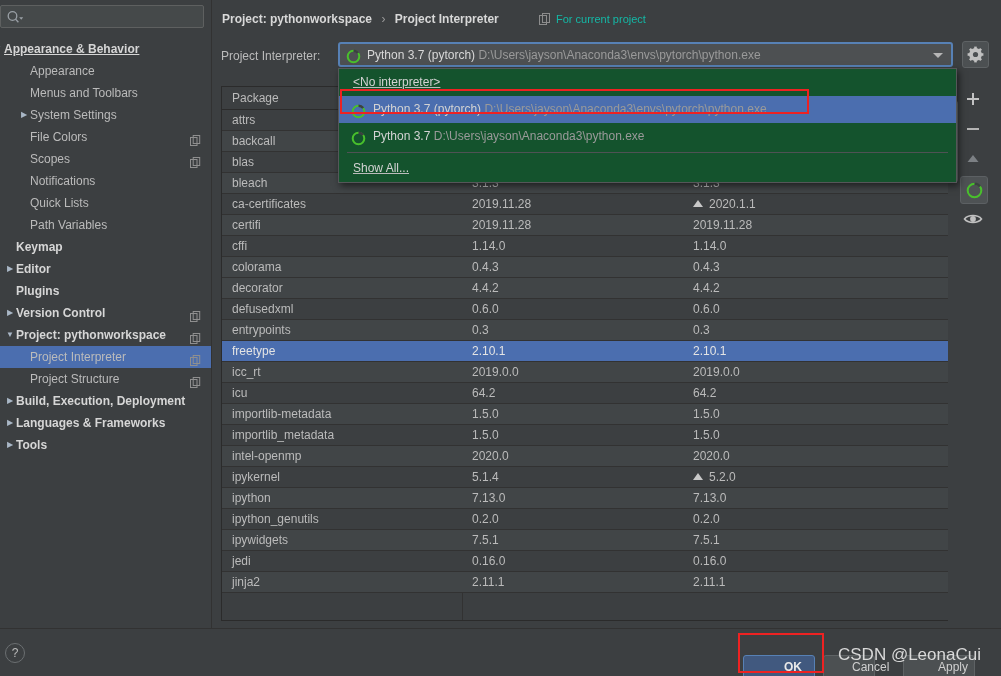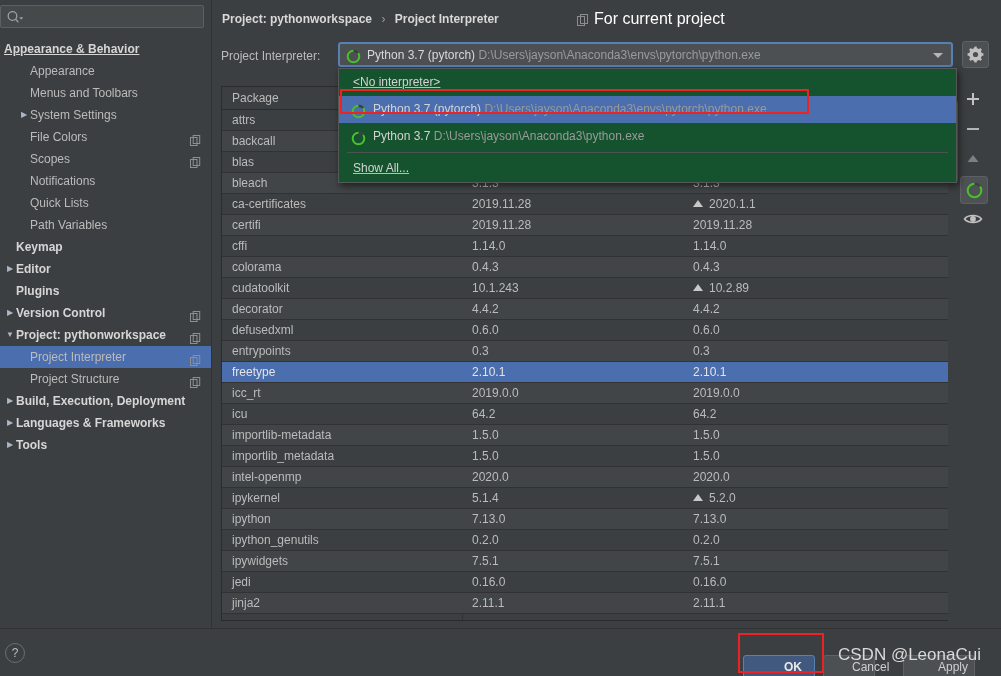--- a/index.html
+++ b/index.html
@@ -50,22 +50,22 @@
   .main {
     position: absolute; left: 211px; top: 0; width: 918px; height: 628px;
     background: #3c3f41; border-left: 1px solid #323232;
   }
   .breadcrumb {
     position: absolute; left: 10px; top: 10px; height: 18px; line-height: 18px;
     font-weight: bold; font-size: 12px; color: #d8d8d8; white-space: nowrap;
   }
   .breadcrumb .sep { color: #9a9a9a; font-weight: normal; padding: 0 6px; }
   .for-current {
-    position: absolute; left: 365px; top: 11px; height: 16px; line-height: 16px;
-    color: #ffffff; font-size: 16px; white-space: nowrap;
+    position: absolute; left: 327px; top: 11px; height: 16px; line-height: 16px;
+    color: #14b8a6; font-size: 11px; white-space: nowrap;
   }
   .for-current .ic { display: inline-block; vertical-align: -2px; margin-right: 5px; }
   .reset-link {
     position: absolute; right: 8px; top: 10px; height: 16px; line-height: 16px;
     color: #4a88c7; font-size: 12px; font-weight: bold; cursor: pointer;
   }
 
   .interp-label {
     position: absolute; left: 9px; top: 47px; height: 18px; line-height: 18px;
     color: #bbbbbb; font-size: 12px; white-space: nowrap;
@@ -393,25 +393,20 @@
           </div>
           <div class="pkg-row even">
             <span class="c-name">cffi</span>
             <span class="c-ver">1.14.0</span>
             <span class="c-lat">1.14.0</span>
           </div>
           <div class="pkg-row odd">
             <span class="c-name">colorama</span>
             <span class="c-ver">0.4.3</span>
             <span class="c-lat">0.4.3</span>
-          </div>
-          <div class="pkg-row even">
-            <span class="c-name">cudatoolkit</span>
-            <span class="c-ver">10.1.243</span>
-            <span class="c-lat"><span class="up-tri"></span>10.2.89</span>
           </div>
           <div class="pkg-row odd">
             <span class="c-name">decorator</span>
             <span class="c-ver">4.4.2</span>
             <span class="c-lat">4.4.2</span>
           </div>
           <div class="pkg-row even">
             <span class="c-name">defusedxml</span>
             <span class="c-ver">0.6.0</span>
             <span class="c-lat">0.6.0</span>

